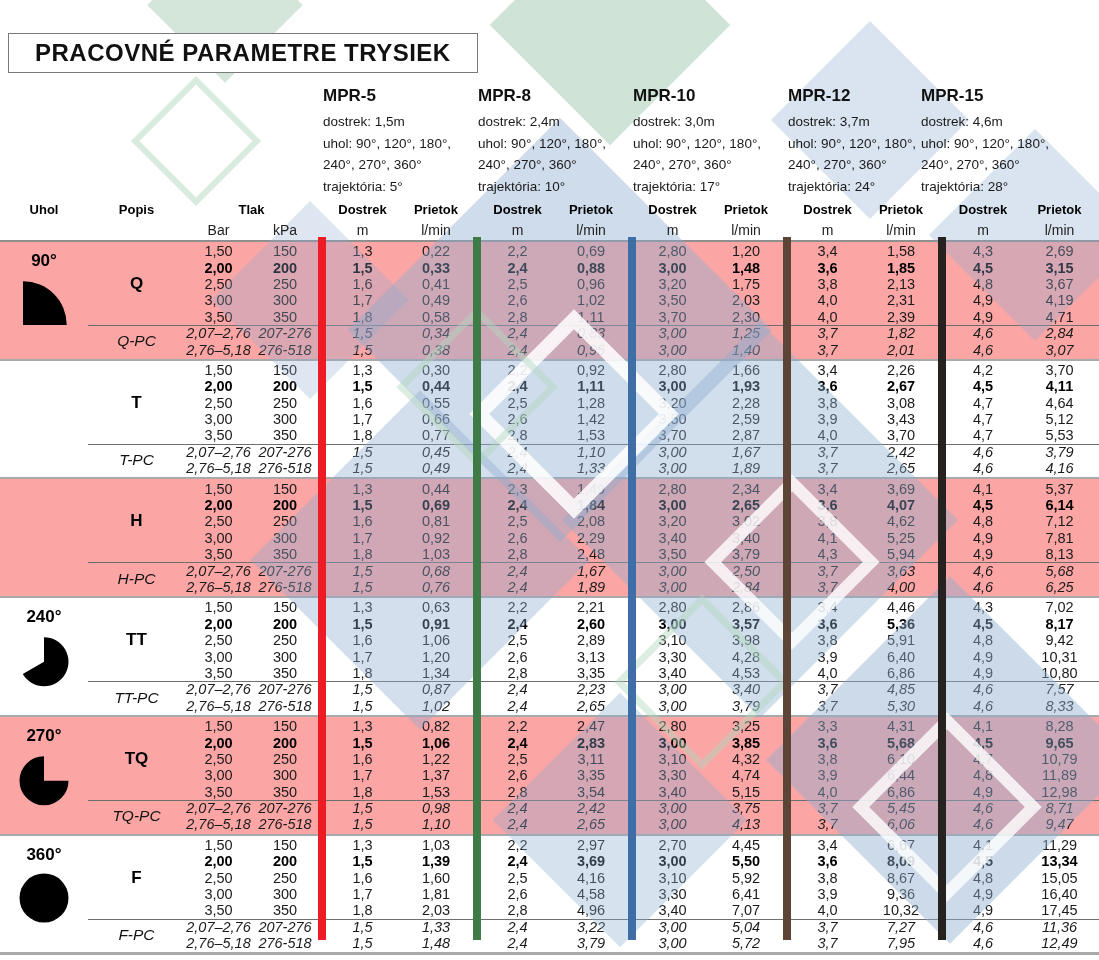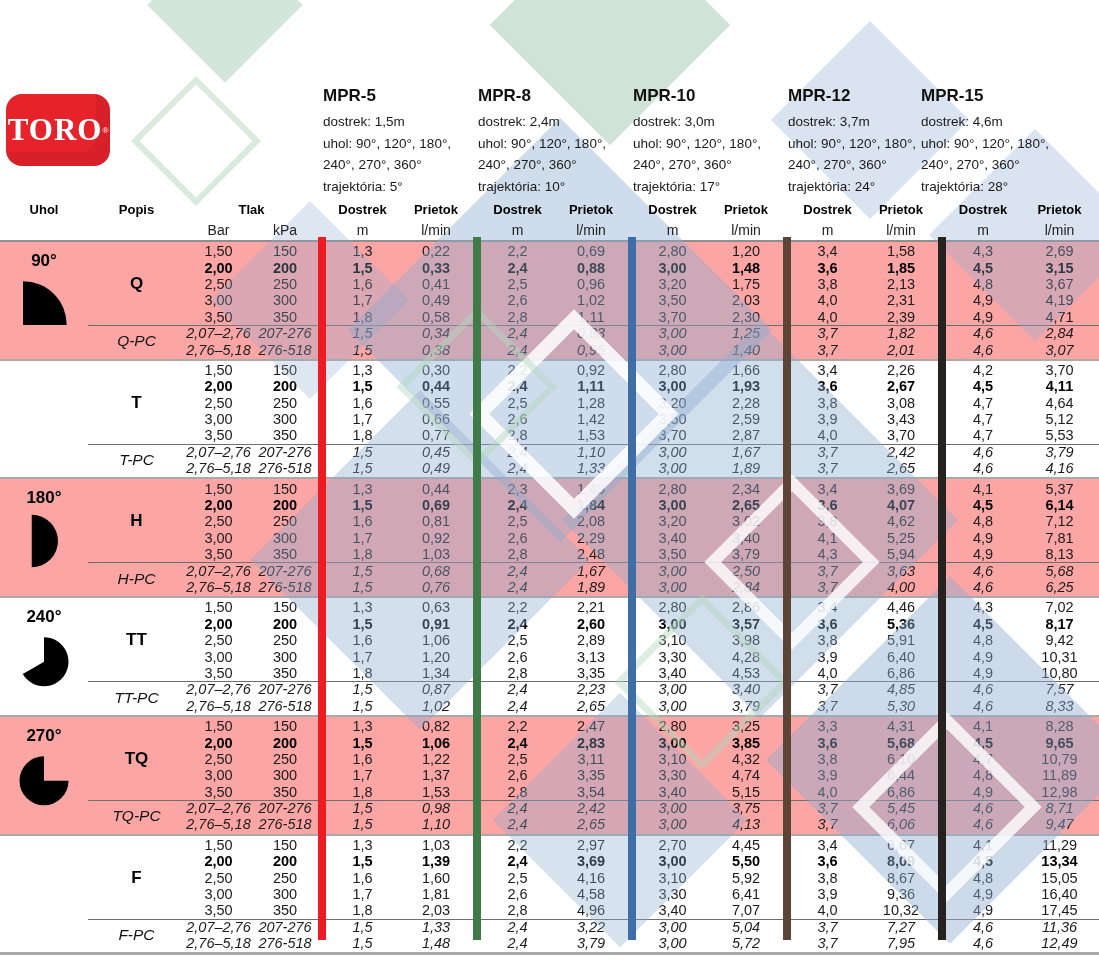--- a/index.html
+++ b/index.html
@@ -71,25 +71,24 @@
     <div class="d" style="left:800px;top:50px;width:140px;height:140px;background:rgba(141,172,208,.33)"></div>
     <div class="d" style="left:960px;top:160px;width:150px;height:150px;background:rgba(141,172,208,.33)"></div>
     <div class="d" style="left:530px;top:730px;width:180px;height:180px;background:rgba(141,172,208,.35)"></div>
     <div class="d" style="left:500px;top:340px;width:120px;height:120px;border:14px solid rgba(255,255,255,.85)"></div>
     <div class="d" style="left:730px;top:500px;width:100px;height:100px;border:12px solid rgba(255,255,255,.8)"></div>
     <div class="d" style="left:880px;top:740px;width:110px;height:110px;border:12px solid rgba(255,255,255,.8)"></div>
     <div class="d" style="left:420px;top:330px;width:100px;height:100px;border:7px solid rgba(178,216,190,.45)"></div>
     <div class="d" style="left:640px;top:620px;width:110px;height:110px;border:7px solid rgba(178,216,190,.45)"></div>
   </div>
 
-
-  <div class="toro-logo">
-    <span class="toro-text">TORO</span>
-      <span class="toro-reg">®</span>
+  <div class="title-box">
+    <span>PRACOVNÉ PARAMETRE TRYSIEK</span>
   </div>
+
 
   <div id="products">
       <div class="product" style="left: 323px;">
         <div class="pname">MPR-5</div>
         <div class="pline">dostrek: 1,5m</div>
         <div class="pline">uhol: 90°, 120°, 180°,</div>
         <div class="pline">240°, 270°, 360°</div>
         <div class="pline">trajektória: 5°</div>
       </div>
       <div class="product" style="left: 478px;">
@@ -329,26 +328,20 @@
         <div class="cell pcrow" style="grid-area: 7 / 9;">2,4</div>
         <div class="cell pcrow" style="grid-area: 7 / 10;">1,33</div>
         <div class="cell pcrow" style="grid-area: 7 / 12;">3,00</div>
         <div class="cell pcrow" style="grid-area: 7 / 13;">1,89</div>
         <div class="cell pcrow" style="grid-area: 7 / 15;">3,7</div>
         <div class="cell pcrow" style="grid-area: 7 / 16;">2,65</div>
         <div class="cell pcrow" style="grid-area: 7 / 18;">4,6</div>
         <div class="cell pcrow" style="grid-area: 7 / 19;">4,16</div>
       </div>
       <div class="cols group band-beige">
-        <div class="angle-cell">
-          <div class="angle-label">180°</div>
-          <svg viewBox="0 0 64 64" width="56" height="56">
-            <path d="M 18 32 L 18.00 2.00 A 30 30 0 0 1 18.00 62.00 Z" fill="#000"></path>
-          </svg>
-        </div>
         <div class="code-cell">H</div>
         <div class="pcsep"></div>
         <div class="pccode-cell">H-PC</div>
         <div class="cell" style="grid-area: 1 / 3;">1,50</div>
         <div class="cell" style="grid-area: 1 / 4;">150</div>
         <div class="cell" style="grid-area: 1 / 6;">1,3</div>
         <div class="cell" style="grid-area: 1 / 7;">0,44</div>
         <div class="cell" style="grid-area: 1 / 9;">2,3</div>
         <div class="cell" style="grid-area: 1 / 10;">1,49</div>
         <div class="cell" style="grid-area: 1 / 12;">2,80</div>
@@ -614,20 +607,26 @@
         <div class="cell pcrow" style="grid-area: 7 / 9;">2,4</div>
         <div class="cell pcrow" style="grid-area: 7 / 10;">2,65</div>
         <div class="cell pcrow" style="grid-area: 7 / 12;">3,00</div>
         <div class="cell pcrow" style="grid-area: 7 / 13;">4,13</div>
         <div class="cell pcrow" style="grid-area: 7 / 15;">3,7</div>
         <div class="cell pcrow" style="grid-area: 7 / 16;">6,06</div>
         <div class="cell pcrow" style="grid-area: 7 / 18;">4,6</div>
         <div class="cell pcrow" style="grid-area: 7 / 19;">9,47</div>
       </div>
       <div class="cols group band-white">
+        <div class="angle-cell">
+          <div class="angle-label">360°</div>
+          <svg viewBox="0 0 64 64" width="56" height="56">
+            <circle cx="32" cy="32" r="28" fill="#000"></circle>
+          </svg>
+        </div>
         <div class="code-cell">F</div>
         <div class="pcsep"></div>
         <div class="pccode-cell">F-PC</div>
         <div class="cell" style="grid-area: 1 / 3;">1,50</div>
         <div class="cell" style="grid-area: 1 / 4;">150</div>
         <div class="cell" style="grid-area: 1 / 6;">1,3</div>
         <div class="cell" style="grid-area: 1 / 7;">1,03</div>
         <div class="cell" style="grid-area: 1 / 9;">2,2</div>
         <div class="cell" style="grid-area: 1 / 10;">2,97</div>
         <div class="cell" style="grid-area: 1 / 12;">2,70</div>

